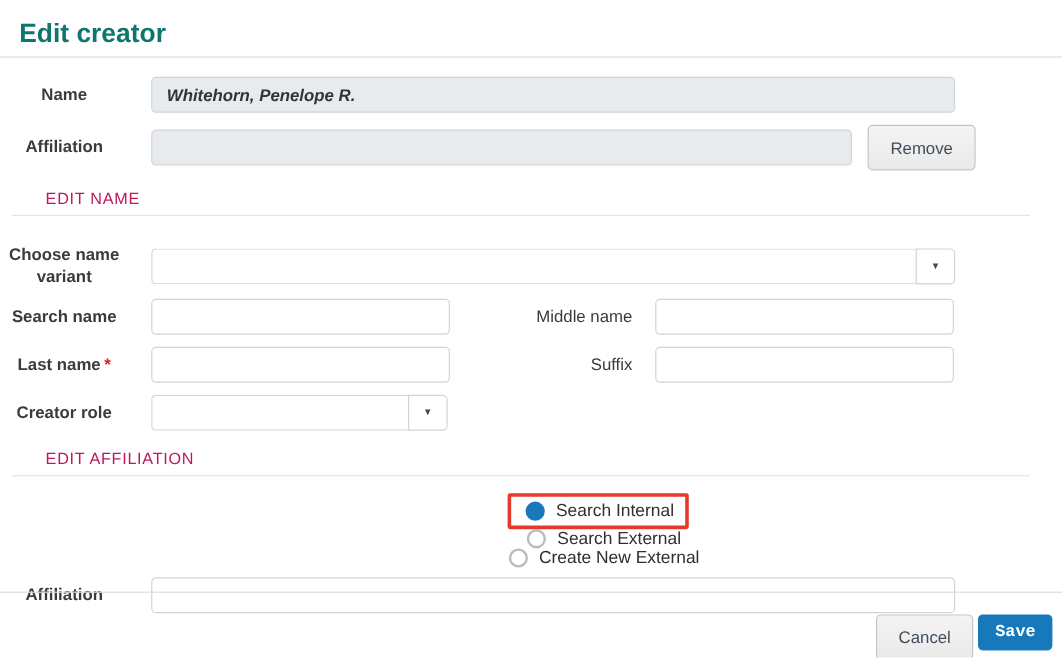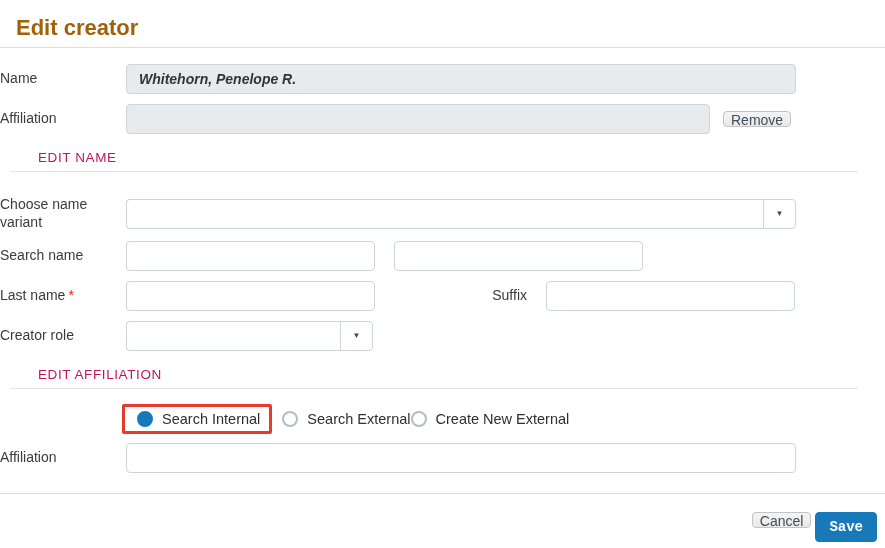--- a/index.html
+++ b/index.html
@@ -6,41 +6,42 @@
   html, body { width: 885px; height: 548px; background: #fff; overflow: hidden; }
   body {
     font-family: "Liberation Sans", "DejaVu Sans", sans-serif;
     font-size: 14px;
     color: #333;
     position: relative;
   }
   .dialog-title {
     font-size: 22px;
     font-weight: 700;
-    color: #a16207;
+    color: #0f766e;
     padding: 15px 0 0 16px;
     height: 47px;
   }
   .top-divider { border: 0; border-top: 1px solid #ddd; margin: 0; }
   .footer-divider { border: 0; border-top: 1px solid #ddd; margin: 0; position: absolute; left: 0; right: 0; top: 493px; }
   .section-divider { border: 0; border-top: 1px solid #e3e3e3; margin: 6px 27px 0 10px; }
 
   .form-area { padding-top: 16px; }
   .row {
     display: flex;
     align-items: center;
     margin-bottom: 10px;
     min-height: 30px;
   }
   .lbl {
     width: 107px;
-    text-align: left;
+    text-align: center;
     color: #3b3b3b;
     flex: 0 0 107px;
     line-height: 1.25;
+    font-weight: bold;
   }
   .lbl2 {
     width: 152px;
     text-align: right;
     color: #3b3b3b;
     flex: 0 0 152px;
     line-height: 1.25;
   }
   .gap { flex: 0 0 19px; }
   .req { color: #e02020; margin-left: 3px; }
@@ -92,22 +93,22 @@
   }
 
   .btn-gray {
     display: inline-block;
     background: linear-gradient(#f4f4f4, #e9e9e9);
     border: 1px solid #c3c3c3;
     border-radius: 4px;
     color: #414d5a;
     font-family: inherit;
     font-size: 14px;
-    padding: 0 7px;
-    height: 16px;
+    padding: 0 18px;
+    height: 38px;
     cursor: pointer;
   }
   .btn-blue {
     display: inline-block;
     background: #1779ba;
     border: 1px solid #1779ba;
     border-radius: 4px;
     color: #fff;
     font-weight: 700;
     font-family: Liberation Mono, monospace;
@@ -116,20 +117,21 @@
     height: 30px;
     cursor: pointer;
   }
   .remove-btn { margin-left: 13px; }
 
   .radio-row {
     display: flex;
     align-items: center;
     margin: 14px 0 8px 122px;
     min-height: 32px;
+    flex-direction: column;
   }
   .radio-item {
     display: inline-flex;
     align-items: center;
     gap: 9px;
     cursor: pointer;
     font-size: 14.5px;
     color: #2f2f2f;
   }
   .radio-circle {
@@ -194,20 +196,21 @@
       <span class="caret-btn">
         <span class="caret-glyph">▼</span>
       </span>
     </span>
   </div>
 
   <div class="row">
     <div class="lbl">Search name</div>
     <div class="gap"></div>
     <input type="text" class="w-half" value="" style="">
+    <div class="lbl2">Middle name</div>
     <div class="gap"></div>
     <input type="text" class="w-half" value="" style="">
   </div>
 
   <div class="row">
     <div class="lbl"><span>Last name</span><span class="req">*</span></div>
     <div class="gap"></div>
     <input type="text" class="w-half" value="" style="">
     <div class="lbl2">Suffix</div>
     <div class="gap"></div>

